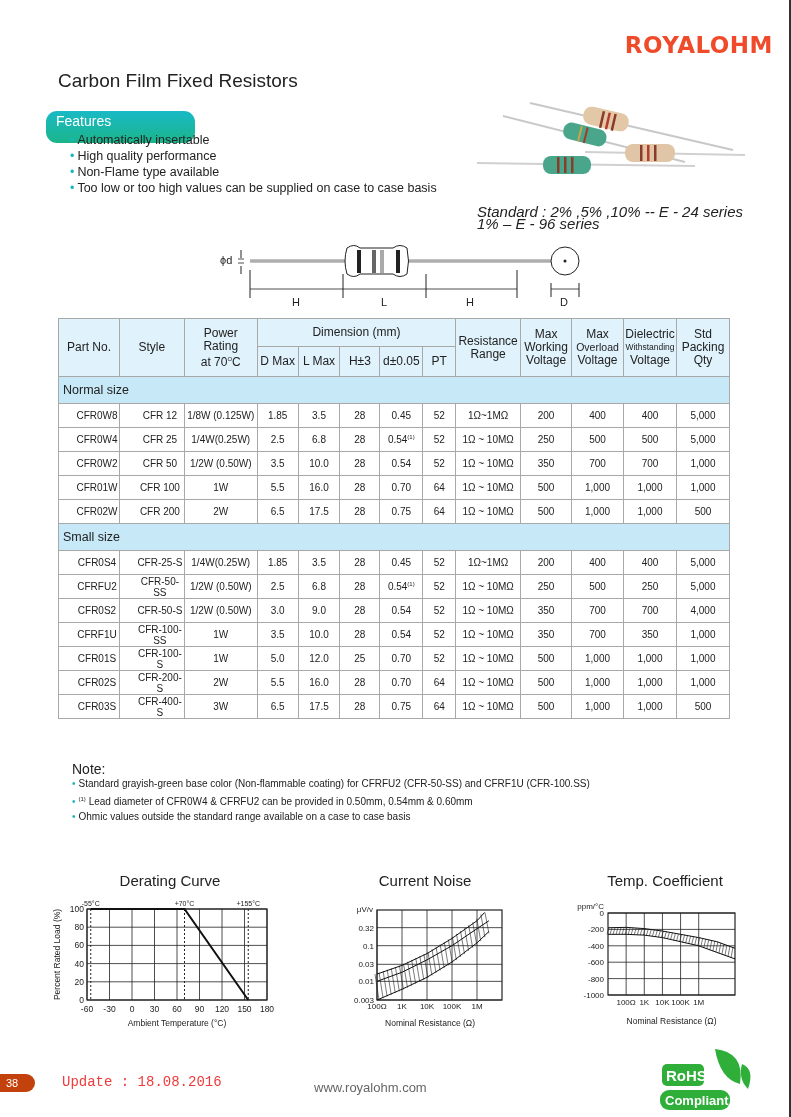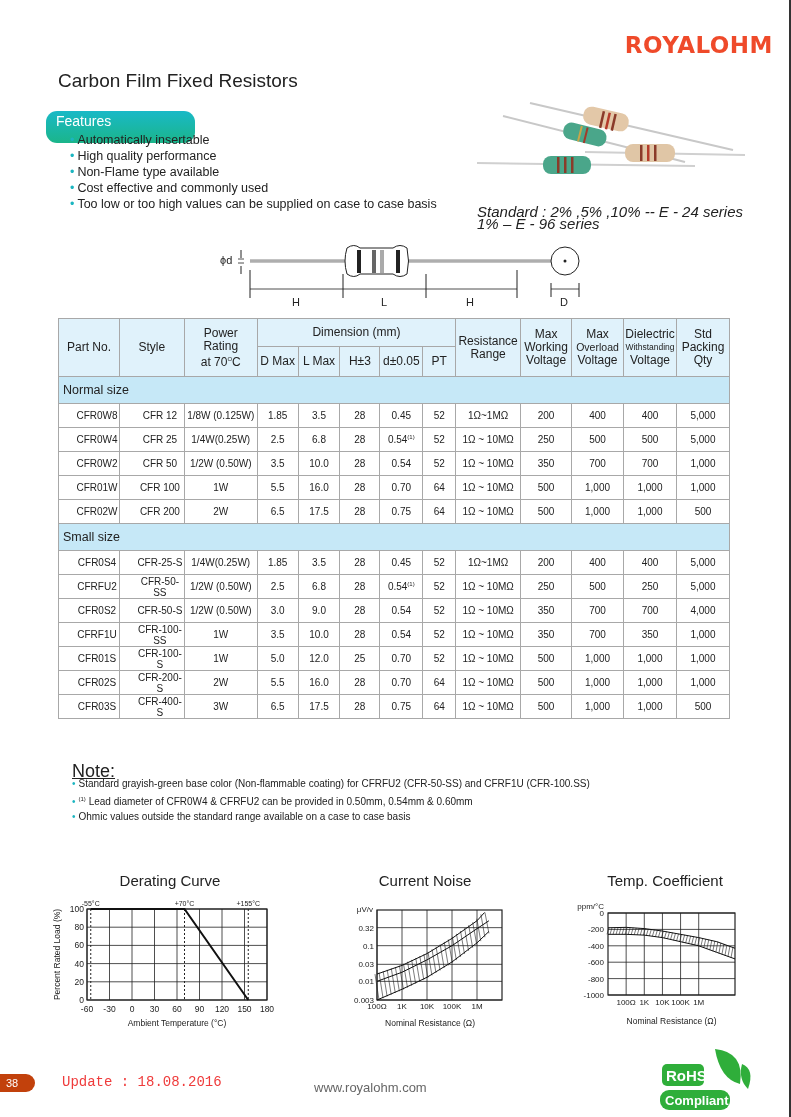--- a/index.html
+++ b/index.html
@@ -18,21 +18,21 @@
   .photo { position: absolute; left: 475px; top: 100px; width: 270px; height: 85px; }
   .standard { position: absolute; right: 48px; top: 206px; text-align: left; font-size: 15px; line-height: 12px; font-style: italic; }
   .diagram { position: absolute; left: 210px; top: 238px; width: 380px; height: 72px; }
   table.spec { position: absolute; left: 58px; top: 318px; width: 672px; border-collapse: collapse; font-size: 10px; }
   table.spec th, table.spec td { border: 1px solid #a8a8a8; text-align: center; padding: 0; }
   table.spec th { background: #e0f2fb; font-weight: normal; font-size: 12px; line-height: 13px; color: #222; }
   table.spec td { height: 23px; color: #222; }
   table.spec td.left { text-align: center; padding-left: 16px; }
   table.spec tr.group td { background: #c6e8f7; text-align: left; padding-left: 4px; font-size: 12.5px; height: 26px; }
   sup { font-size: 6px; }
-  .note-title { position: absolute; left: 72px; top: 761px; font-size: 18px; text-decoration: underline; }
+  .note-title { position: absolute; left: 72px; top: 761px; font-size: 14px; }
   .notes { position: absolute; left: 72px; top: 776px; margin: 0; padding: 0; list-style: none; font-size: 10px; }
   .notes li { line-height: 15.5px; }
   .chart { position: absolute; }
   .chart-title { position: absolute; font-size: 15px; text-align: center; }
   .footer-page { position: absolute; left: 0; top: 1074px; width: 35px; height: 18px; background: #c2410c;
                  border-radius: 0 9px 9px 0; color: #fff; font-size: 11px; line-height: 18px; padding-left: 6px; box-sizing: border-box; }
   .footer-update { position: absolute; left: 62px; top: 1074px; font-family: "Liberation Mono", monospace; font-size: 14px; color: #ef3b3b; }
   .footer-url { position: absolute; left: 314px; top: 1080px; font-size: 13px; color: #666; }
   .rohs { position: absolute; left: 650px; top: 1044px; width: 110px; height: 70px; }
   svg text { font-family: "Liberation Sans", sans-serif; }
@@ -42,21 +42,20 @@
 
 <div class="right-rule"></div>
 <div class="brand">ROYALOHM</div>
 <div class="title">Carbon Film Fixed Resistors</div>
 <div class="pill">Features</div>
 
 <ul class="features">
   <li><span class="bullet">•</span><span>Automatically insertable</span></li>
   <li><span class="bullet">•</span><span>High quality performance</span></li>
   <li><span class="bullet">•</span><span>Non-Flame type available</span></li>
-  <li><span class="bullet">•</span><span>Cost effective and commonly used</span></li>
   <li><span class="bullet">•</span><span>Too low or too high values can be supplied on case to case basis</span></li>
 </ul>
 
 <svg class="photo" viewBox="0 0 270 85">
   <g>
     <line x1="55" y1="3" x2="258" y2="50" stroke="#c8c8c8" stroke-width="2"></line>
     <rect x="108" y="10" width="46" height="18" rx="8" fill="#e3c8a8" transform="rotate(13 131 19)"></rect>
     <rect x="126" y="12" width="2.5" height="17" fill="#8a3b2a" transform="rotate(13 131 19)"></rect>
     <rect x="132" y="12" width="2.5" height="17" fill="#b43a2a" transform="rotate(13 131 19)"></rect>
     <rect x="138" y="12" width="2.5" height="17" fill="#8a3b2a" transform="rotate(13 131 19)"></rect>

